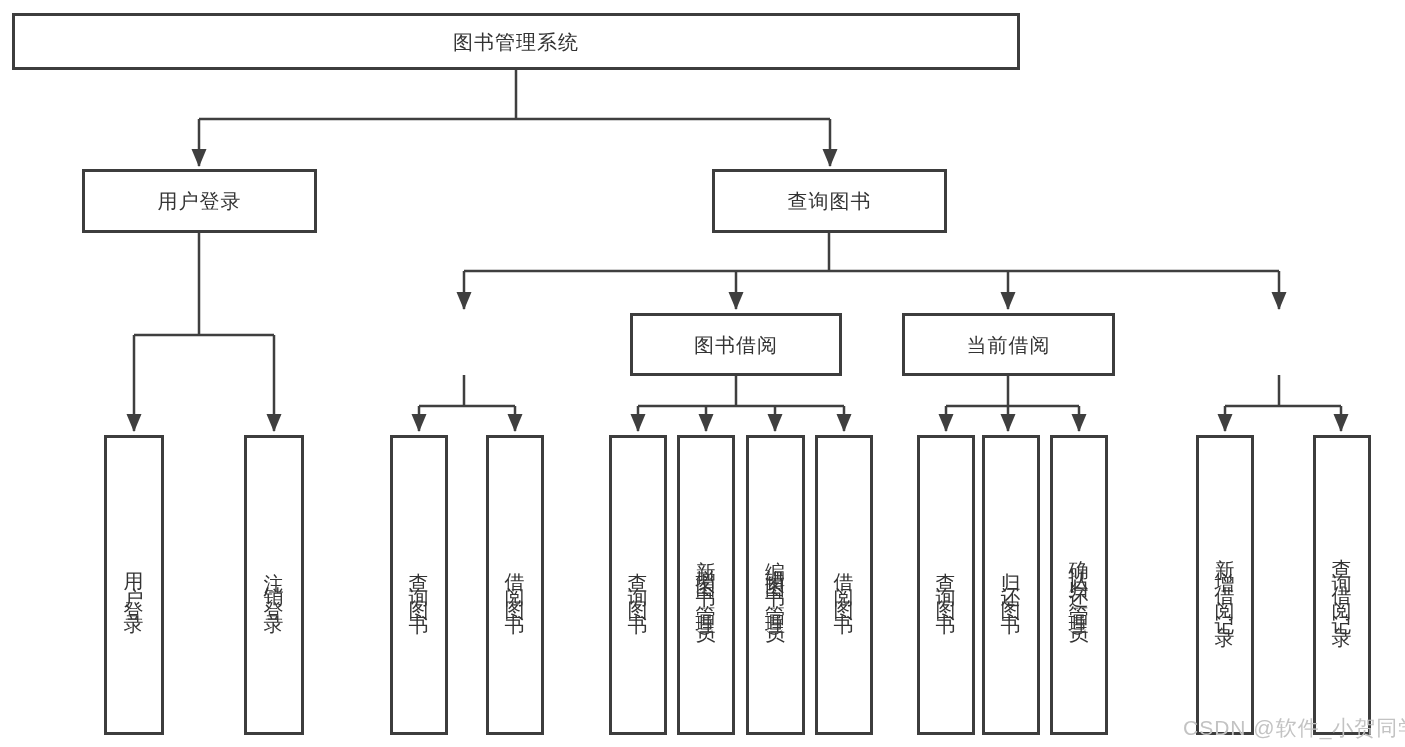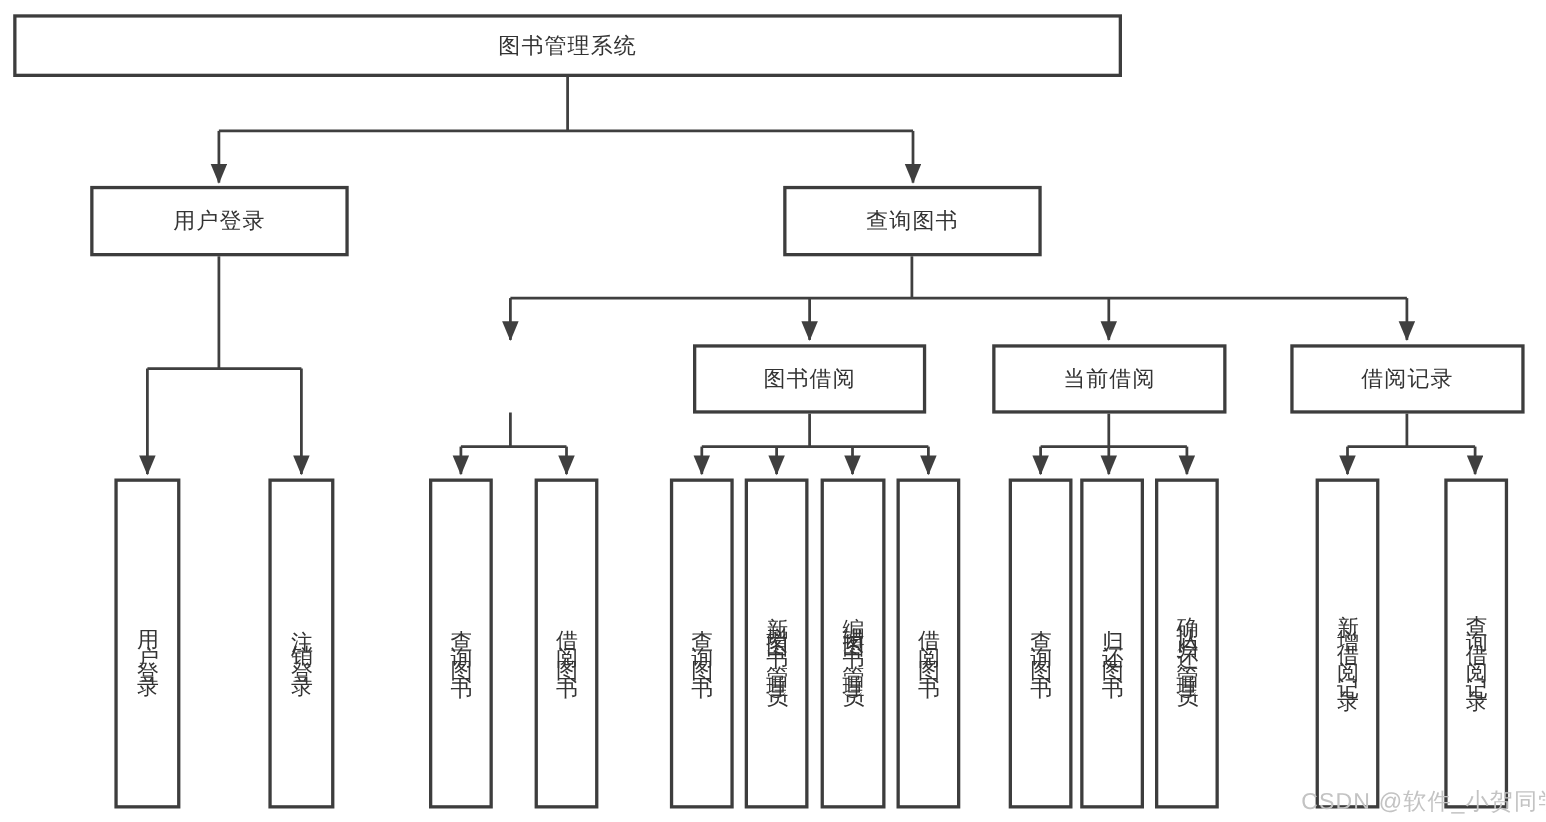--- a/index.html
+++ b/index.html
@@ -112,23 +112,20 @@
   <div class="node node-h" style="left:712px;top:169px;width:235px;height:64px">
     <span>查询图书</span>
   </div>
 
   <div class="node node-h" style="left:902px;top:313px;width:213px;height:63px">
     <span>当前借阅</span>
   </div>
   <div class="node node-h" style="left:630px;top:313px;width:212px;height:63px">
     <span>图书借阅</span>
   </div>
-  <div class="node node-h" style="left:1173px;top:313px;width:213px;height:63px">
-    <span>借阅记录</span>
-  </div>
 
   <div class="node node-v" style="left:104px;top:435px;width:60px;height:300px">
     <span>用户登录</span>
   </div>
   <div class="node node-v" style="left:244px;top:435px;width:60px;height:300px">
     <span>注销登录</span>
   </div>
 
   <div class="node node-v" style="left:390px;top:435px;width:58px;height:300px">
     <span>查询图书</span>

